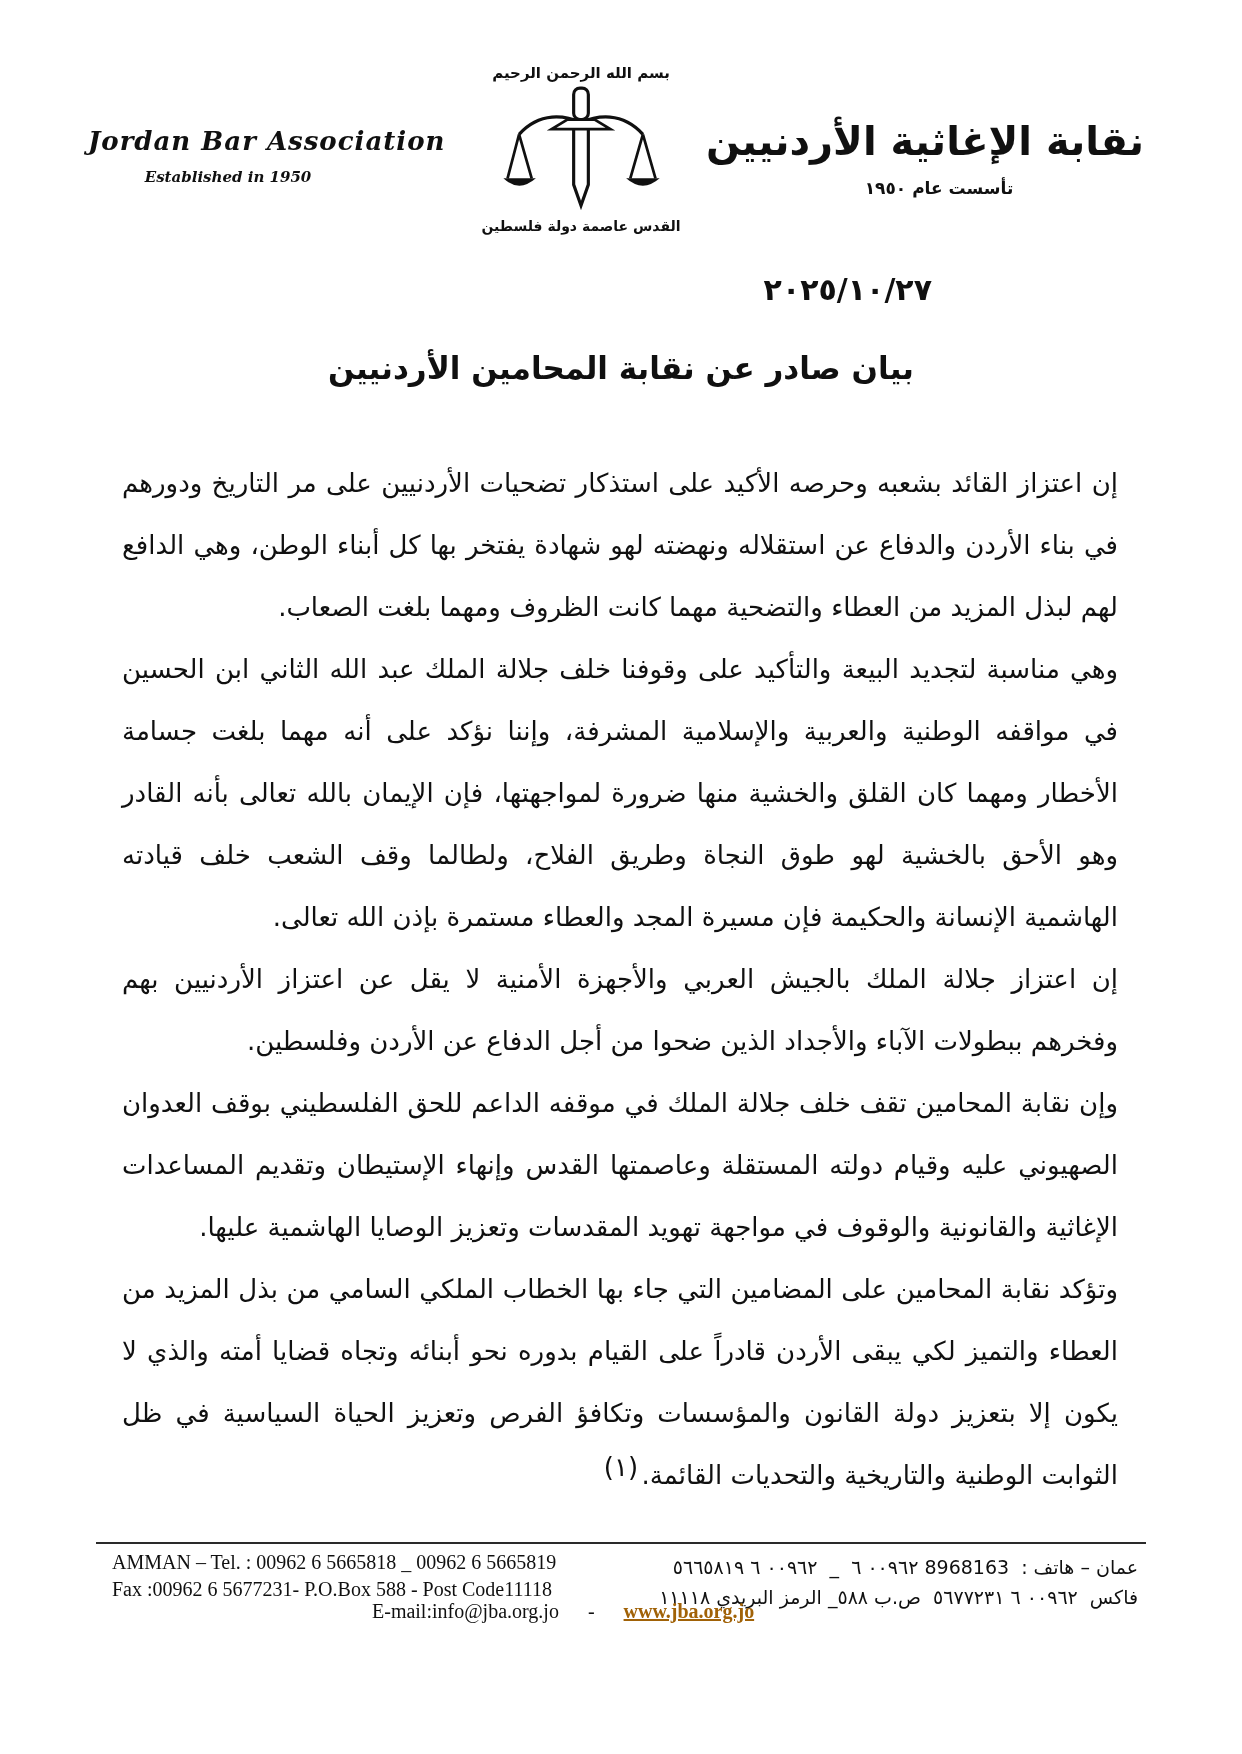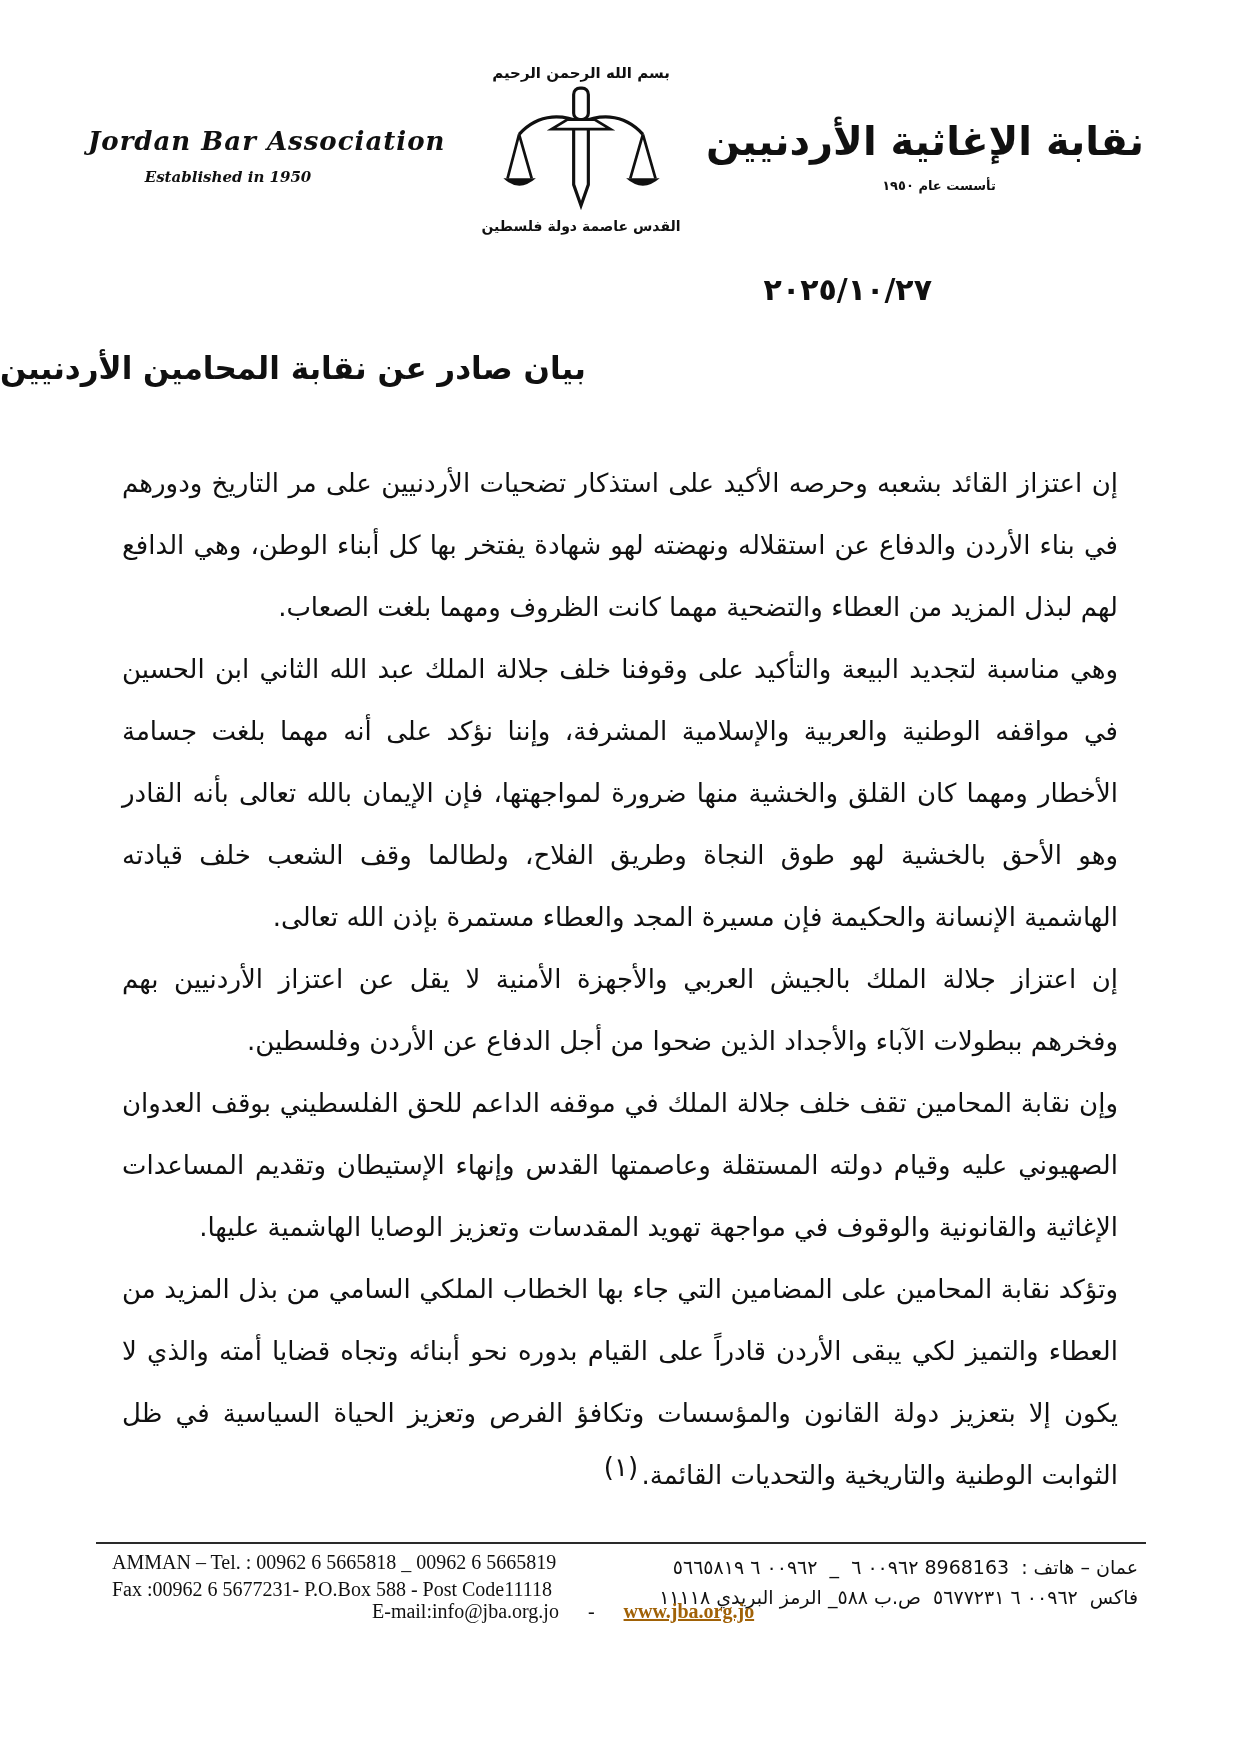--- a/index.html
+++ b/index.html
@@ -18,29 +18,29 @@
   .est-en {
     font-family:"DejaVu Serif", serif; font-style:italic; font-weight:bold;
     font-size:15px; margin-top:12px;
   }
   .header-center { position:absolute; left:446px; top:64px; width:270px; text-align:center; }
   .bismillah { font-size:15px; font-weight:bold; direction:rtl; }
   .logo-wrap { margin-top:4px; line-height:0; }
   .motto { font-size:14px; font-weight:bold; direction:rtl; margin-top:4px; white-space:nowrap; }
   .header-right { position:absolute; right:98px; top:118px; width:410px; text-align:center; direction:rtl; }
   .org-ar { font-size:40px; font-weight:bold; white-space:nowrap; }
-  .est-ar { font-size:13px; font-weight:bold; margin-top:14px; }
+  .est-ar { font-size:17px; font-weight:bold; margin-top:14px; }
   
   .doc-date {
     position:absolute; top:272px; right:310px;
     font-size:30px; letter-spacing:2px; direction:ltr; font-weight:bold;
   }
   .doc-title {
     position:absolute; top:350px; left:0; width:100%;
-    text-align:left; font-size:31px; font-weight:bold; direction:rtl;
+    text-align:center; font-size:31px; font-weight:bold; direction:rtl;
   }
   .doc-body {
     position:absolute; top:452px; left:122px; width:996px;
     direction:rtl; font-size:26px; line-height:62px;
     text-align:justify; text-justify:inter-word;
   }
   .doc-body p { margin:0; }
   .doc-body p.indent-first { text-indent:44px; }
   .page-number {
     position:absolute; top:1452px; left:0; width:100%;

